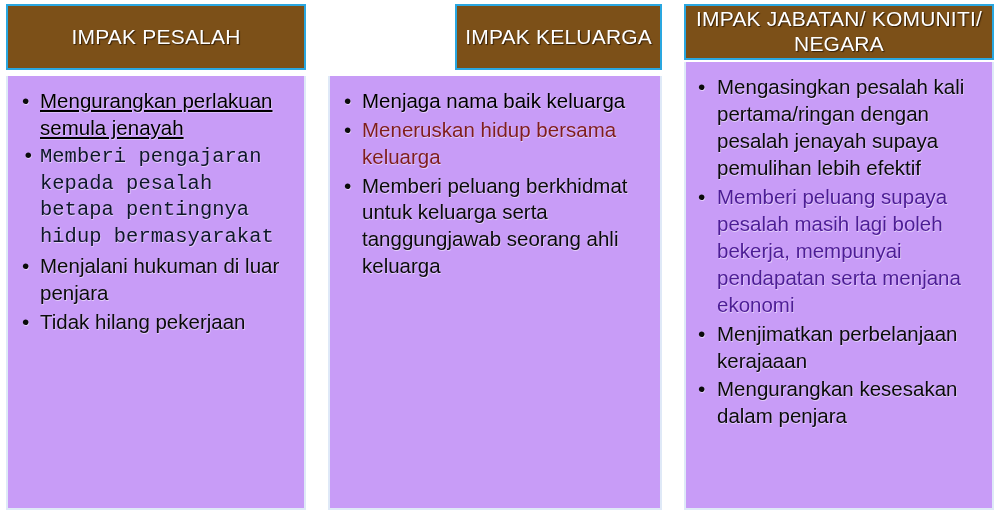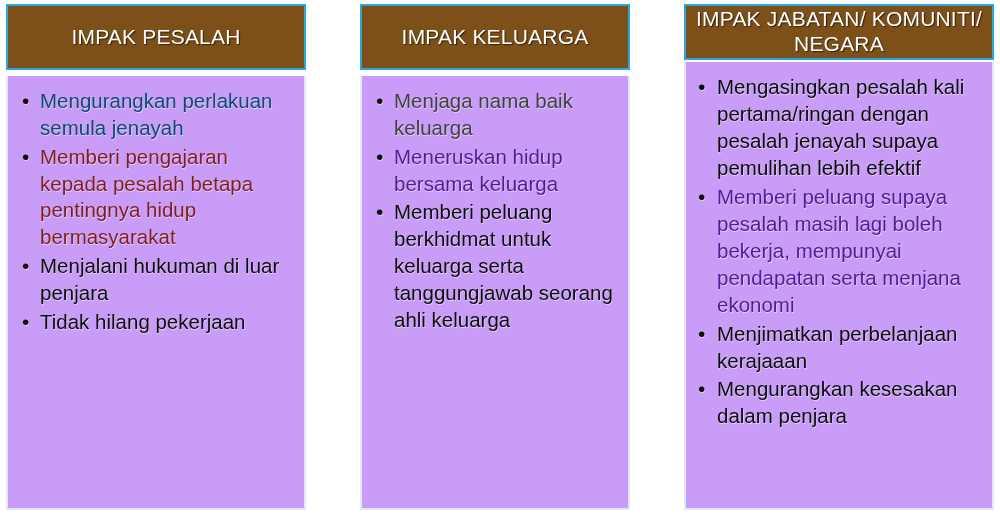--- a/index.html
+++ b/index.html
@@ -28,21 +28,21 @@
 
   .column {
     display: flex;
     flex-direction: column;
     height: 506px;
     box-sizing: border-box;
     border-radius: 23px;
   }
 
   .col-1 { width: 300px; }
-  .col-2 { width: 270px; }
+  .col-2 { width: 334px; align-items: flex-end; }
   .col-3 { width: 310px; }
 
   .col-header {
     background: #7c5018;
     border: 2px solid #2aa7e0;
     box-sizing: border-box;
     color: #ffffff;
     display: flex;
     align-items: center;
     justify-content: center;
@@ -104,34 +104,34 @@
 </style>
 </head>
 <body>
 
 <div class="board">
 
   <div class="column col-1">
     <div class="col-header" style="background: rgb(124, 80, 24); border-color: rgb(42, 167, 224); color: rgb(255, 255, 255);">IMPAK PESALAH</div>
     <div class="col-body" style="background: rgb(200, 156, 247); border-color: rgb(223, 233, 247);">
       <ul class="bullet-list">
-        <li class="bullet-item" style="color: #0c4a6e;">Mengurangkan perlakuan semula jenayah</li>
-        <li class="bullet-item" style="color: #7f1d1d;">Memberi pengajaran kepada pesalah betapa pentingnya hidup bermasyarakat</li>
+        <li class="bullet-item" style="color: #000000; text-decoration: underline;">Mengurangkan perlakuan semula jenayah</li>
+        <li class="bullet-item" style="color: #0f172a; font-family: Liberation Mono, monospace;">Memberi pengajaran kepada pesalah betapa pentingnya hidup bermasyarakat</li>
         <li class="bullet-item" style="color: rgb(11, 11, 11);">Menjalani hukuman di luar penjara</li>
         <li class="bullet-item" style="color: rgb(11, 11, 11);">Tidak hilang pekerjaan</li>
       </ul>
     </div>
   </div>
 
   <div class="column col-2">
     <div class="col-header" style="background: rgb(124, 80, 24); border-color: rgb(42, 167, 224); color: rgb(255, 255, 255);">IMPAK KELUARGA</div>
     <div class="col-body" style="background: rgb(200, 156, 247); border-color: rgb(223, 233, 247);">
       <ul class="bullet-list">
-        <li class="bullet-item" style="color: #404040;">Menjaga nama baik keluarga</li>
-        <li class="bullet-item" style="color: #4c1d95;">Meneruskan hidup bersama keluarga</li>
+        <li class="bullet-item" style="color: #000000;">Menjaga nama baik keluarga</li>
+        <li class="bullet-item" style="color: #7f1d1d;">Meneruskan hidup bersama keluarga</li>
         <li class="bullet-item" style="color: rgb(11, 11, 11);">Memberi peluang berkhidmat untuk keluarga serta tanggungjawab seorang ahli keluarga</li>
       </ul>
     </div>
   </div>
 
   <div class="column col-3">
     <div class="col-header" style="background: rgb(124, 80, 24); border-color: rgb(42, 167, 224); color: rgb(255, 255, 255);">IMPAK JABATAN/ KOMUNITI/ NEGARA</div>
     <div class="col-body" style="background: rgb(200, 156, 247); border-color: rgb(223, 233, 247);">
       <ul class="bullet-list">
         <li class="bullet-item" style="color: rgb(11, 11, 11);">Mengasingkan pesalah kali pertama/ringan dengan pesalah jenayah supaya pemulihan lebih efektif</li>

